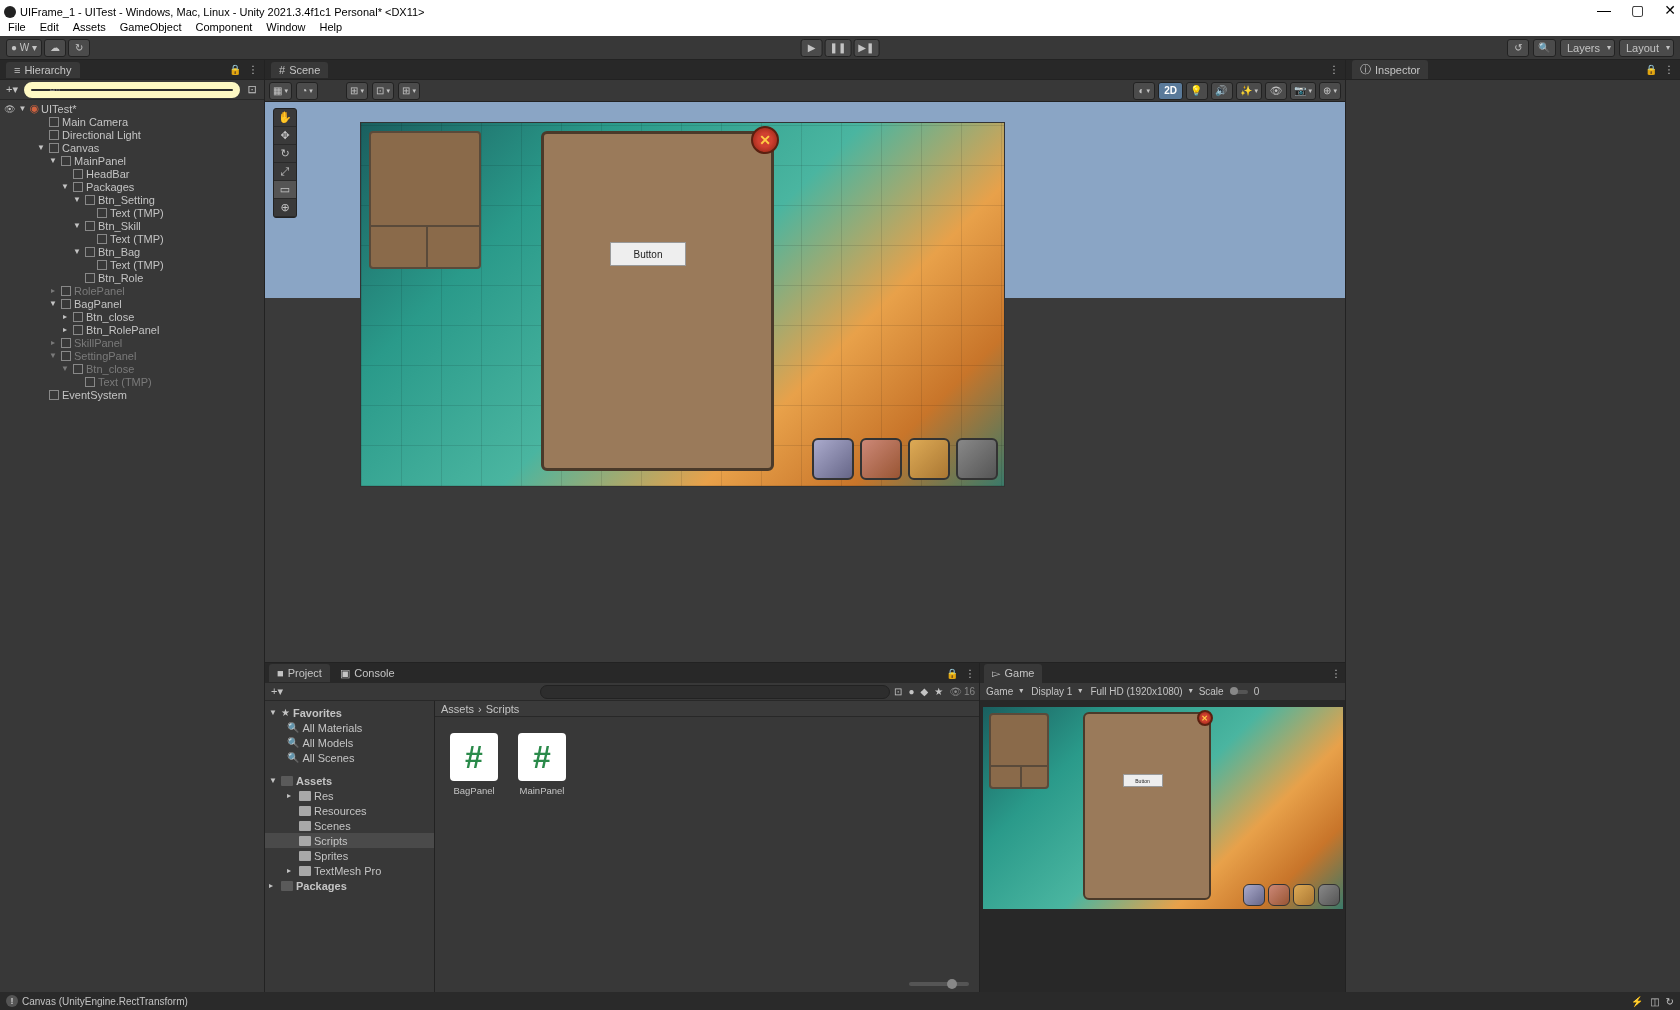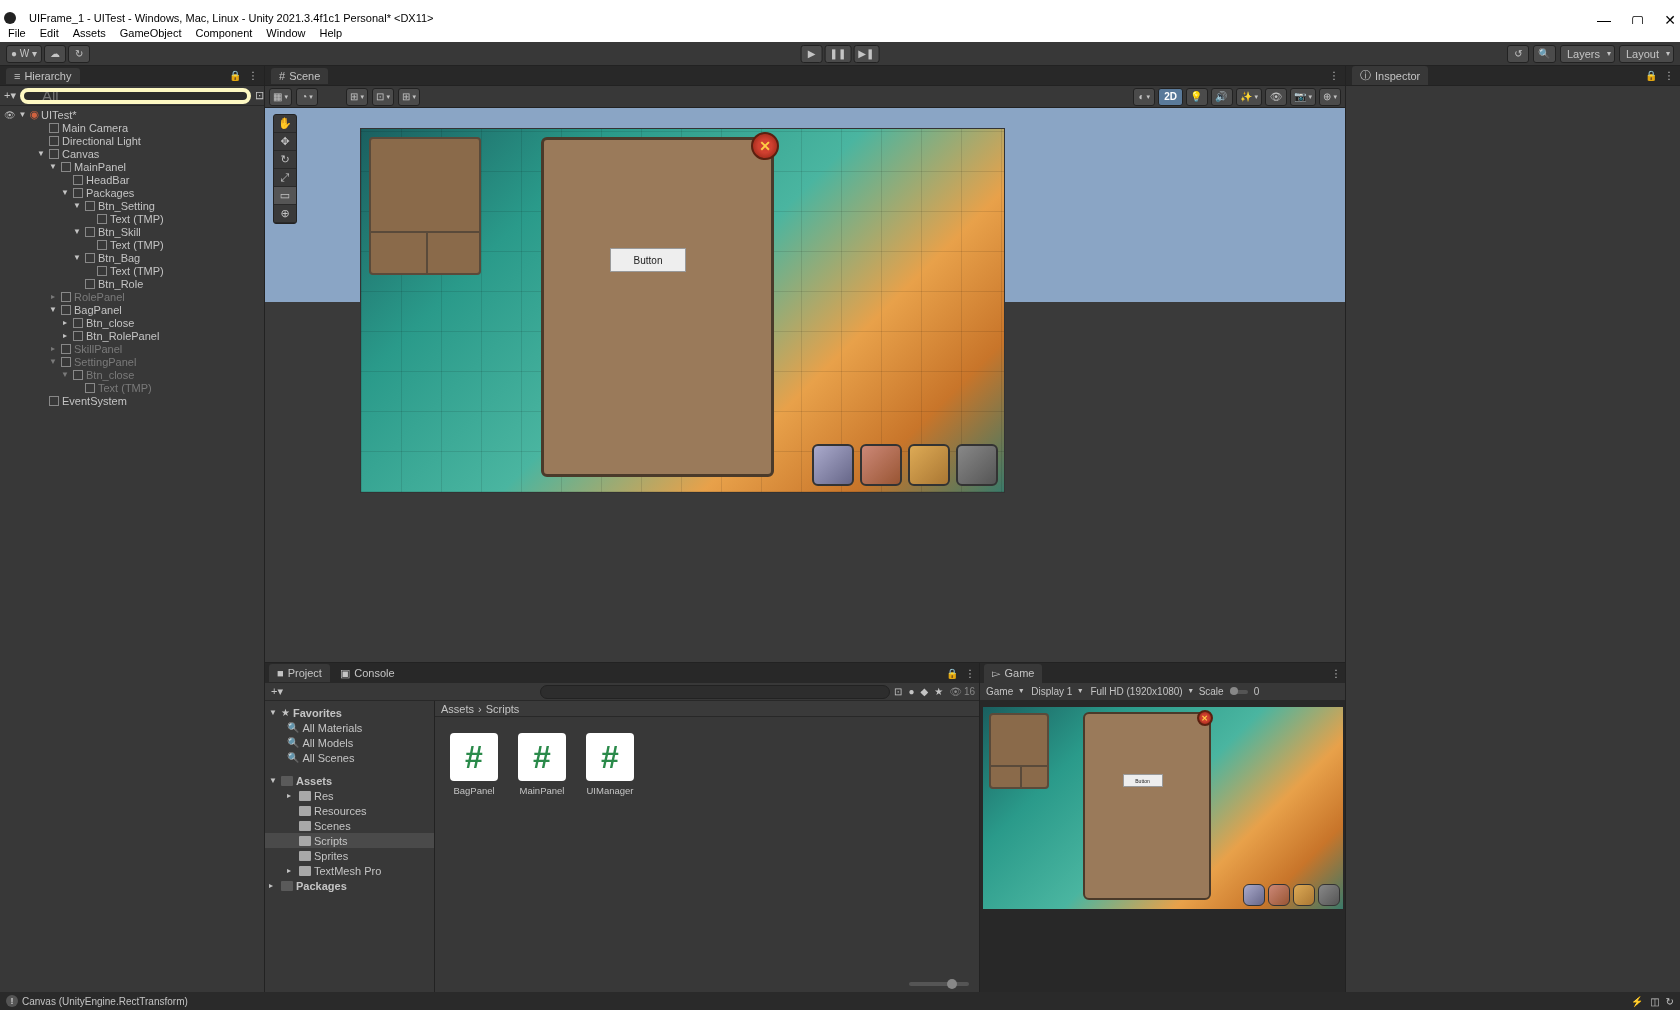--- a/index.html
+++ b/index.html
@@ -1,20 +1,20 @@
 <!DOCTYPE html>
 <html><head>
 <meta charset="utf-8">
 <style>
 * { margin: 0; padding: 0; box-sizing: border-box; font-family: Arial, sans-serif; }
 body { background: #383838; color: #c4c4c4; font-size: 11px; overflow: hidden; }
 .app { display: flex; flex-direction: column; width: 1680px; height: 1010px; }
 
 
-.titlebar { background: #fff; color: #000; height: 18px; display: flex; align-items: flex-start; padding: 12px 4px; font-size: 11px; gap: 9px; }
+.titlebar { background: #fff; color: #000; height: 18px; display: flex; align-items: flex-end; padding: 0 4px; font-size: 11px; }
 .titlebar .unity-logo { width: 12px; height: 12px; margin-right: 4px; background: #222; border-radius: 50%; }
 .titlebar .win-controls { margin-left: auto; display: flex; gap: 20px; font-size: 14px; }
 
 
 .menubar { background: #fff; color: #000; height: 18px; display: flex; align-items: center; gap: 14px; padding: 0 8px; font-size: 11px; }
 .menubar span { cursor: default; }
 
 
 .toolbar { background: #383838; height: 24px; display: flex; align-items: center; padding: 0 6px; gap: 4px; border-bottom: 1px solid #222; }
 .tb-btn { background: #4b4b4b; border: 1px solid #222; border-radius: 3px; height: 18px; min-width: 22px; display: flex; align-items: center; justify-content: center; color: #c4c4c4; font-size: 10px; padding: 0 4px; }
@@ -26,21 +26,21 @@
 
 
 .main { flex: 1; display: flex; }
 
 
 .hierarchy { width: 265px; background: #383838; display: flex; flex-direction: column; border-right: 1px solid #222; }
 .panel-tab { background: #282828; height: 20px; display: flex; align-items: center; padding: 0 6px; border-bottom: 1px solid #222; }
 .panel-tab .tab-active { background: #383838; padding: 2px 8px; border-radius: 3px 3px 0 0; display: flex; align-items: center; gap: 4px; }
 .panel-tab .tab-icons { margin-left: auto; display: flex; gap: 6px; font-size: 10px; }
 .panel-toolbar { height: 20px; display: flex; align-items: center; padding: 0 4px; gap: 4px; background: #383838; border-bottom: 1px solid #282828; }
-.search-input { flex: 1; background: #2d2d2d; border: 4px solid #fef9c3; border-radius: 10px; height: 16px; padding: 0 6px 0 18px; color: #888; font-size: 15px; position: relative; }
+.search-input { flex: 1; background: #2d2d2d; border: 7px solid #fef9c3; border-radius: 10px; height: 16px; padding: 0 6px 0 18px; color: #888; font-size: 10px; position: relative; }
 .mini-btn { width: 16px; height: 16px; display: flex; align-items: center; justify-content: center; font-size: 11px; }
 
 .tree { flex: 1; overflow: auto; padding: 2px 0; }
 .tree-item { display: flex; align-items: center; height: 13px; padding-left: var(--indent, 12px); gap: 2px; white-space: nowrap; font-size: 11px; }
 .tree-item.dim { color: #7a7a7a; }
 .tree-item .arrow { width: 10px; font-size: 8px; text-align: center; }
 .tree-item .icon { width: 12px; height: 12px; display: flex; align-items: center; justify-content: center; }
 .cube-icon { width: 10px; height: 10px; border: 1px solid #888; background: transparent; }
 .scene-icon { color: #d0623f; }
 
@@ -505,24 +505,20 @@
               </div>
               <div class="asset-grid" id="assets">
                   <div class="asset-item">
                     <div class="script-icon"></div>
                     <div class="label">BagPanel</div>
                   </div>
                   <div class="asset-item">
                     <div class="script-icon"></div>
                     <div class="label">MainPanel</div>
                   </div>
-                  <div class="asset-item">
-                    <div class="script-icon"></div>
-                    <div class="label">UIManager</div>
-                  </div>
                 </div>
               <div class="slider-row">
                   <div class="mini-slider"></div>
                 </div>
             </div>
           </div>
         </div>
 
         <div class="game-panel">
           <div class="tabs-row">

